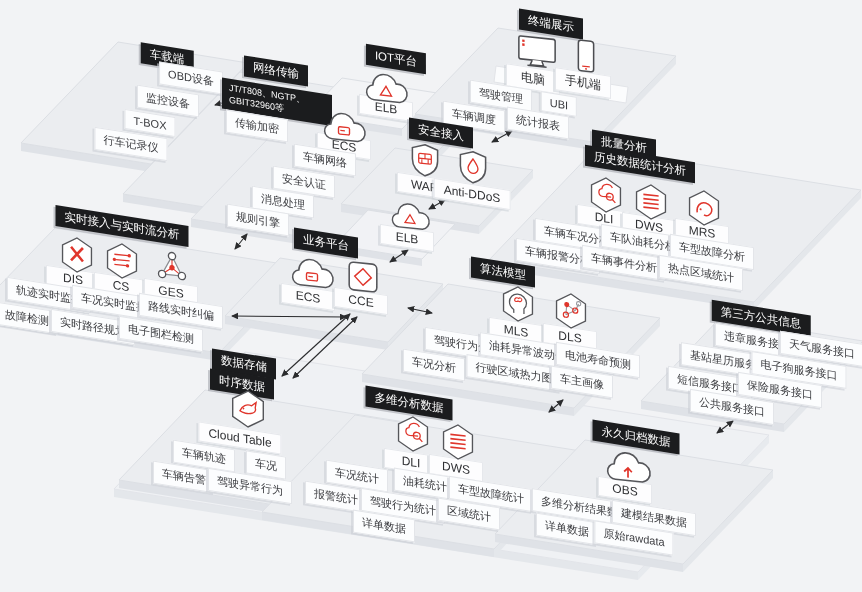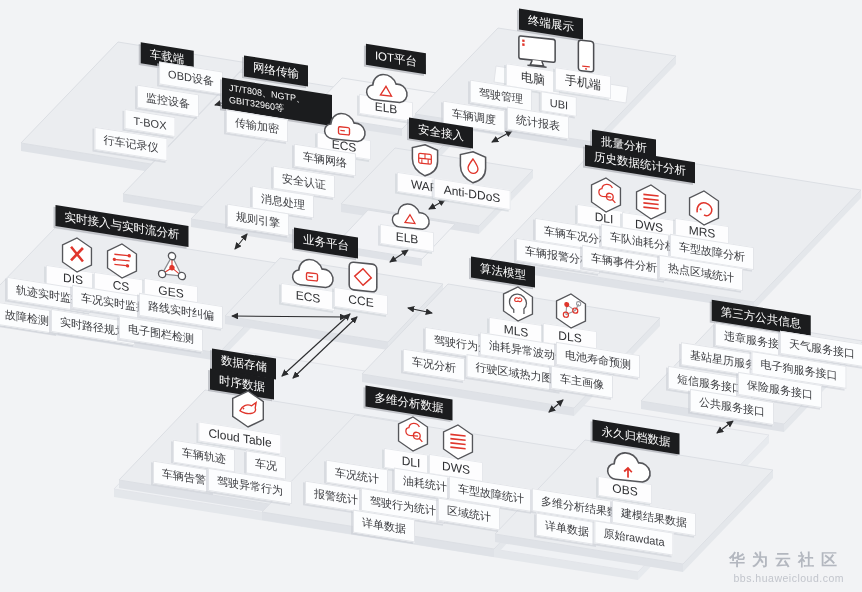--- a/index.html
+++ b/index.html
@@ -406,18 +406,14 @@
         <path d="M41 30H13a8 8 0 0 1-1.4-15.9A13 13 0 0 1 37 10.5 9.5 9.5 0 0 1 41 30z" fill="#fff" stroke="#55565a" stroke-width="1.7"></path>
         <path d="M26 27V17M22 21l4-4 4 4" fill="none" stroke="#e0362c" stroke-width="1.8"></path>
       </svg>
   </div>
   <div class="el svc" style="left:625px;top:490px">OBS</div>
   <div class="el tag" style="left:585px;top:508px">多维分析结果数据</div>
   <div class="el tag" style="left:654px;top:518px">建模结果数据</div>
   <div class="el tag" style="left:567px;top:529px">详单数据</div>
   <div class="el tag" style="left:634px;top:538px">原始rawdata</div>
 
-  <div class="wm" style="right:18px;bottom:8px">
-    <div class="wm-title">华为云社区</div>
-    <div class="wm-site">bbs.huaweicloud.com</div>
-  </div>
 
 </div>
 
 </body></html>

